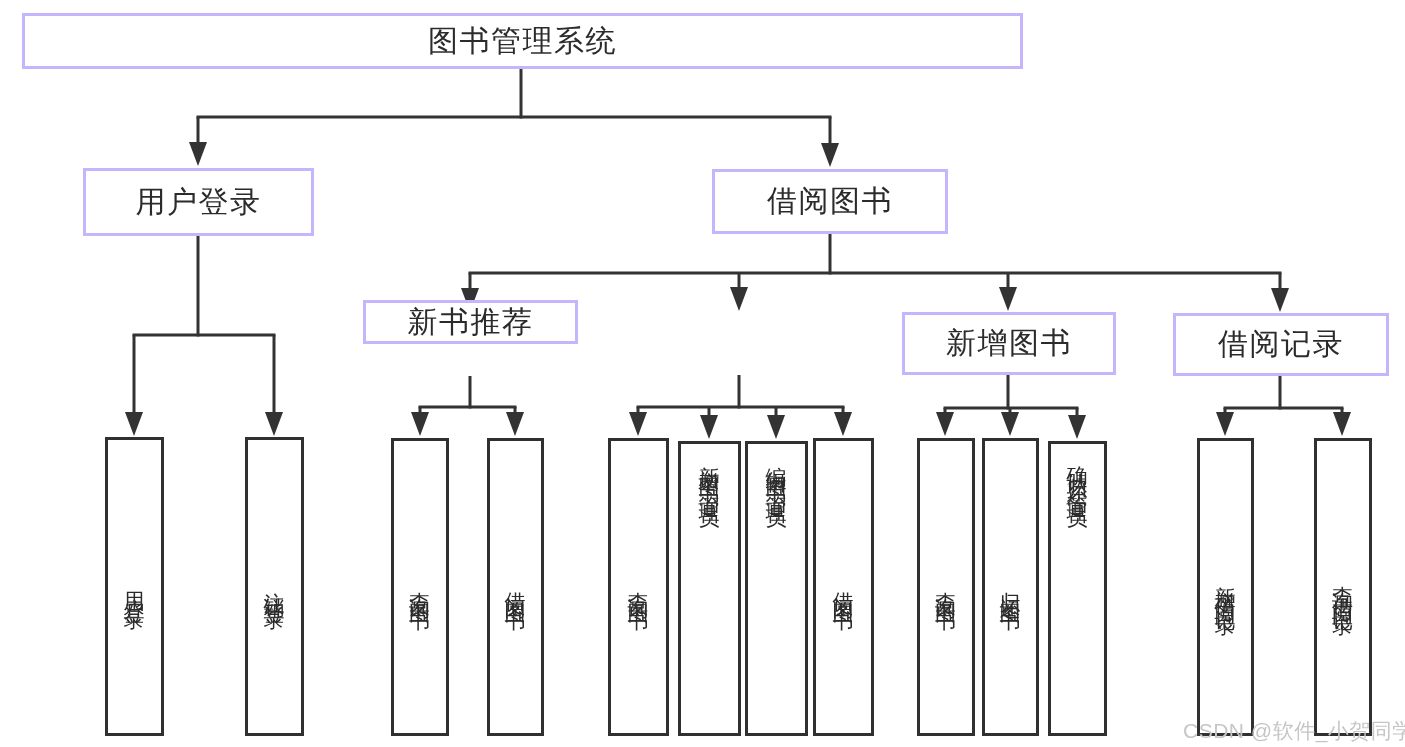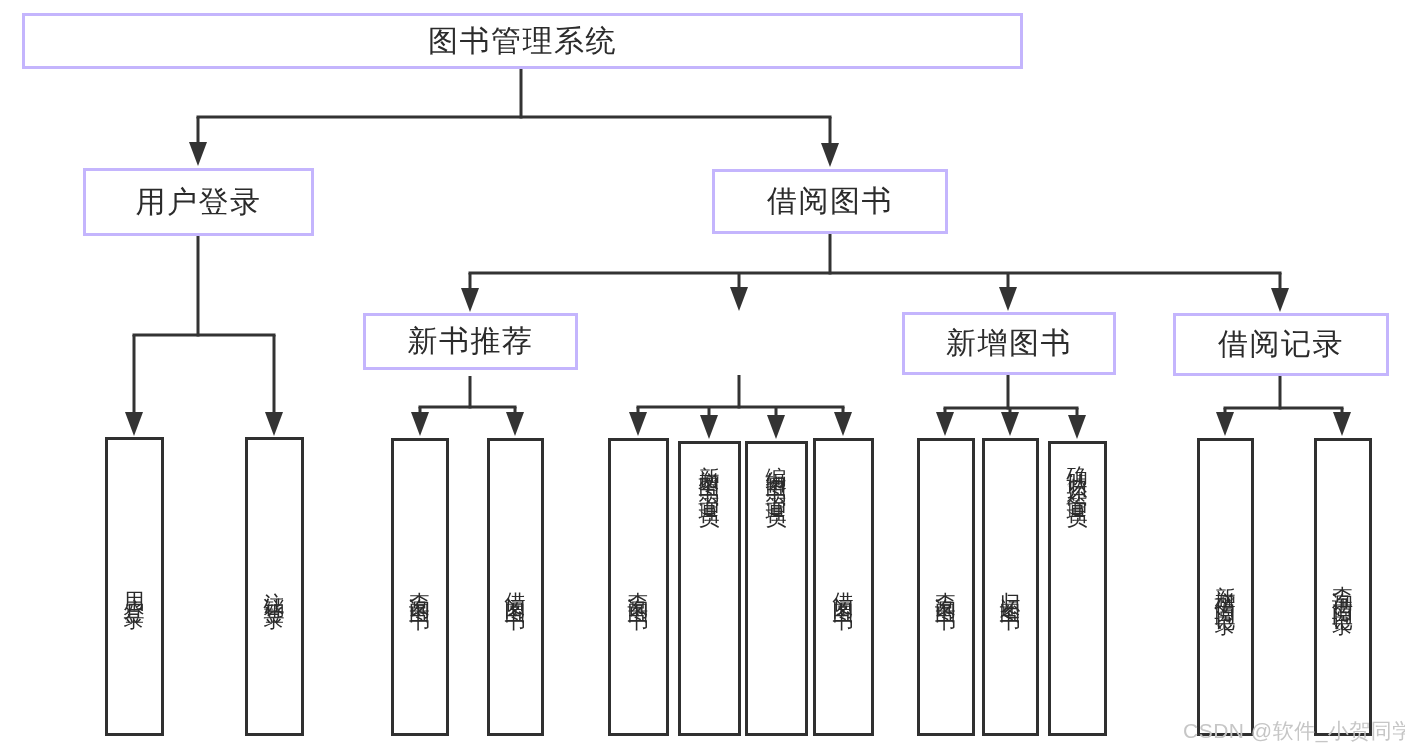--- a/index.html
+++ b/index.html
@@ -86,21 +86,21 @@
       <polygon points="1068,415 1086,415 1077,439" fill="#333333"></polygon>
       <polygon points="1216,412 1234,412 1225,436" fill="#333333"></polygon>
       <polygon points="1333,412 1351,412 1342,436" fill="#333333"></polygon>
     </svg>
 
   <div class="hbox" style="left:22px;top:13px;width:1001px;height:56px">图书管理系统</div>
 
   <div class="hbox" style="left:83px;top:168px;width:231px;height:68px">用户登录</div>
   <div class="hbox" style="left:712px;top:169px;width:236px;height:65px">借阅图书</div>
 
-  <div class="hbox" style="left:363px;top:313px;width:215px;height:57px">新书推荐</div>
+  <div class="hbox" style="left:363px;top:300px;width:215px;height:44px">新书推荐</div>
   <div class="hbox" style="left:902px;top:312px;width:214px;height:63px">新增图书</div>
   <div class="hbox" style="left:1173px;top:313px;width:216px;height:63px">借阅记录</div>
 
   <div class="vbox" style="left:105px;top:437px;width:59px;height:299px">
     <span class="vtext">用户登录</span>
   </div>
   <div class="vbox" style="left:245px;top:437px;width:59px;height:299px">
     <span class="vtext">注销登录</span>
   </div>
 

